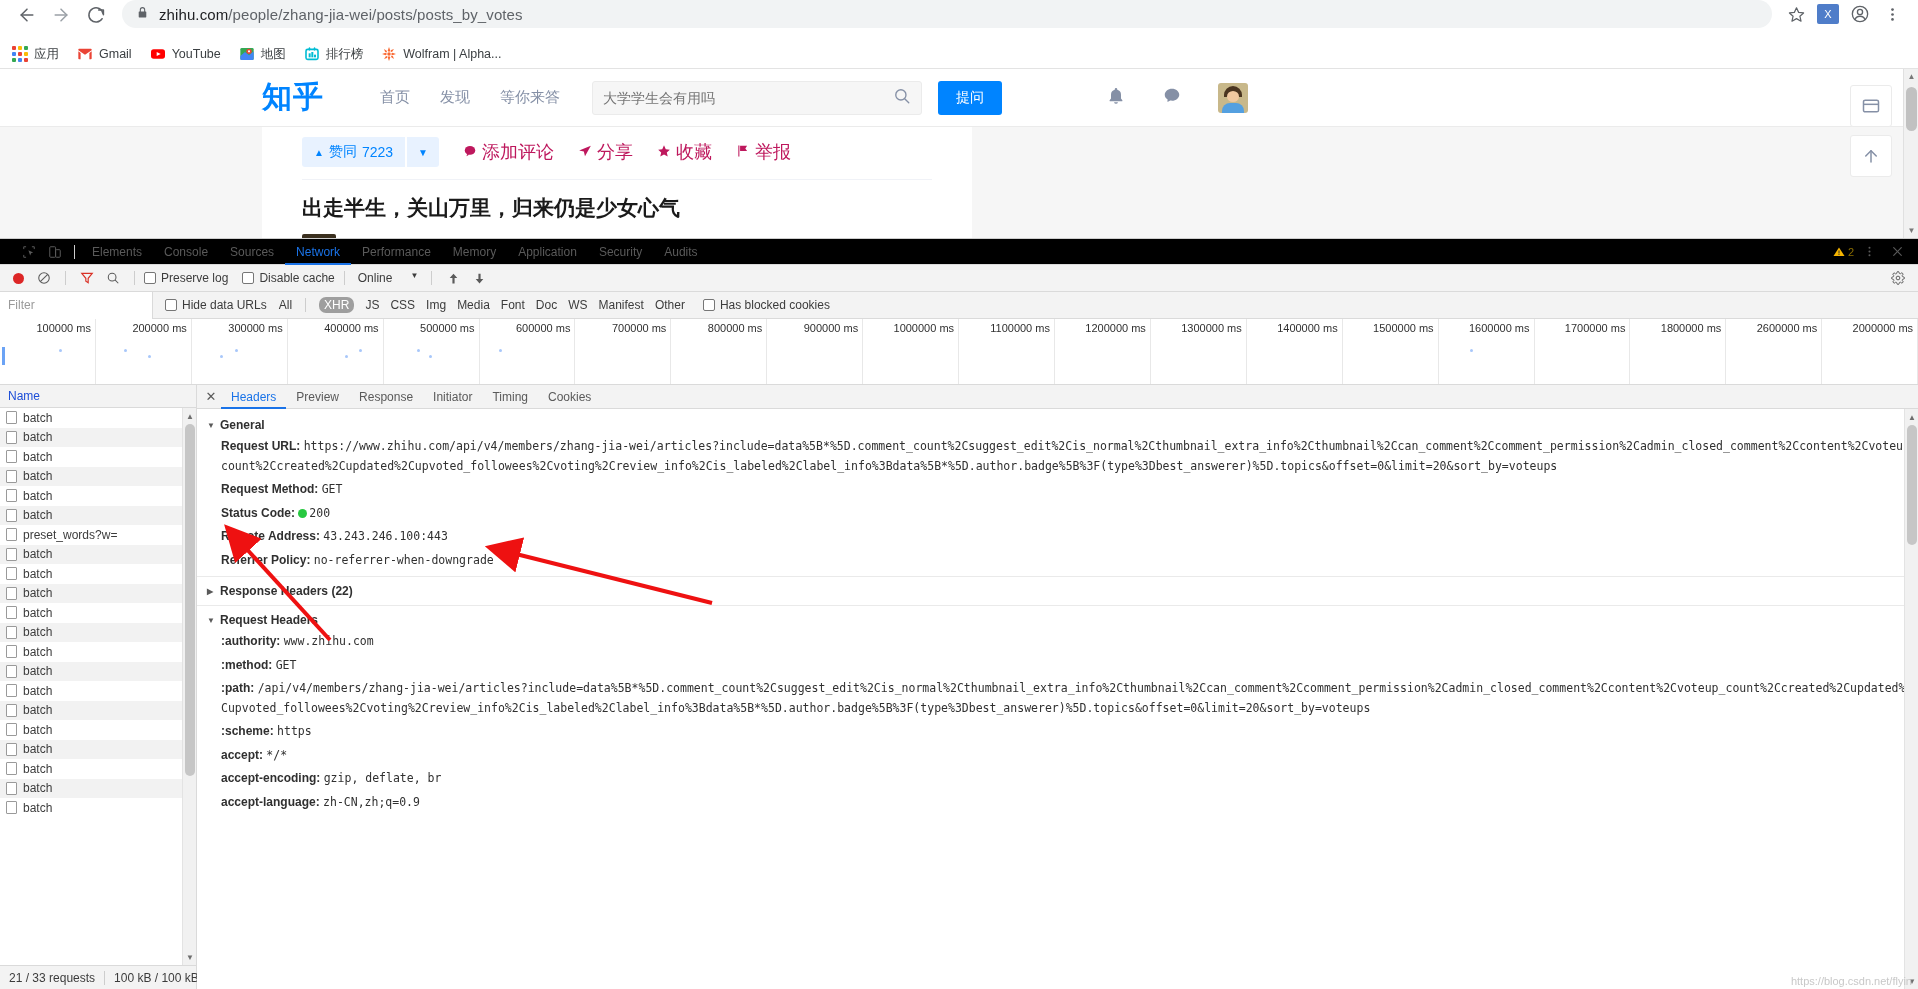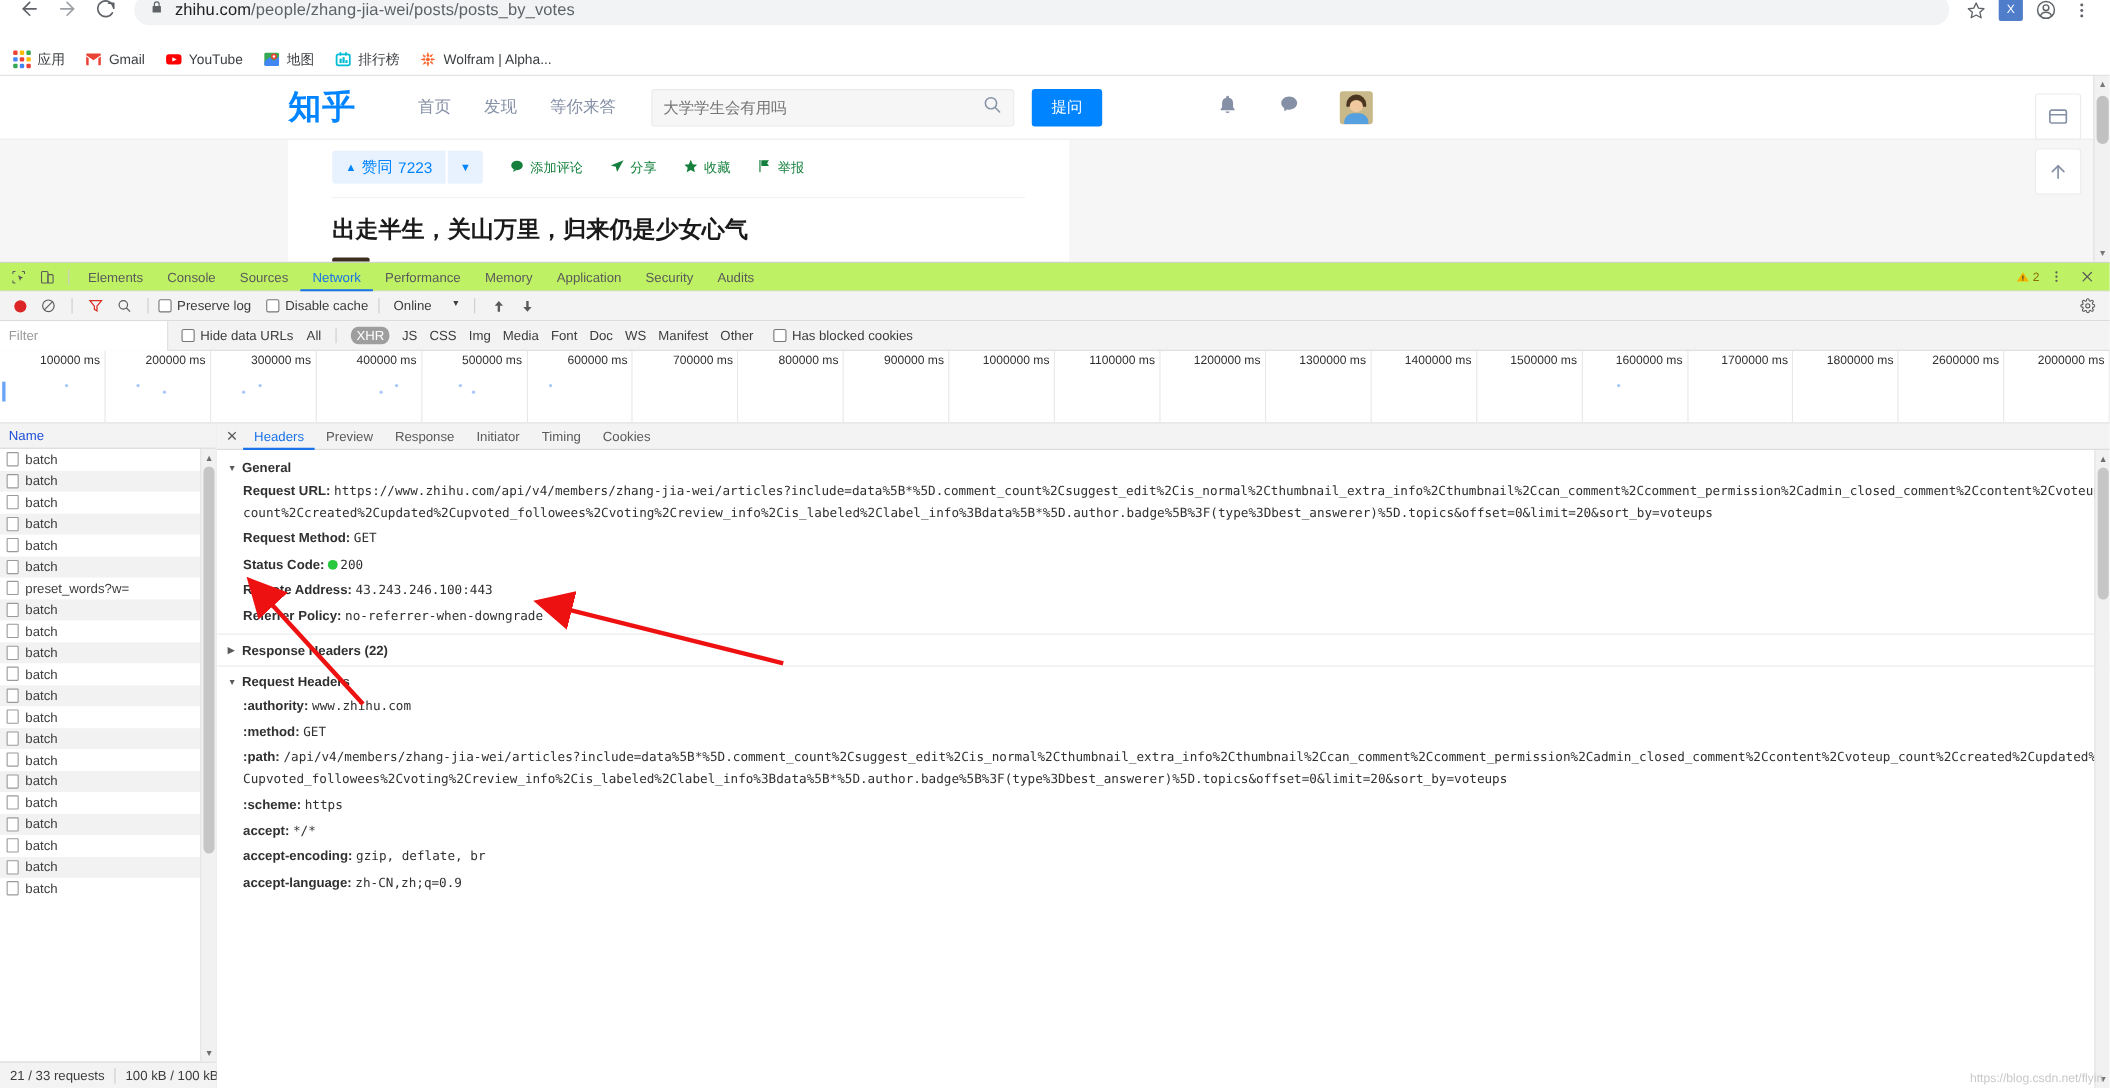--- a/index.html
+++ b/index.html
@@ -6,22 +6,22 @@
   html, body {
     width: 1918px; height: 989px;
     font-family: "Liberation Sans", sans-serif;
     background: #ffffff; overflow: hidden;
   }
   .app { position: relative; width: 1918px; height: 989px; }
 
   
   .browser-chrome { background: #ffffff; }
   .nav-bar {
-    display: flex; align-items: flex-end;
-    height: 40px; padding: 17px 12px; gap: 4px;
+    display: flex; align-items: flex-start;
+    height: 40px; padding: 0 12px; gap: 4px;
   }
   .nav-btn {
     width: 30px; height: 30px; display: flex;
     align-items: center; justify-content: center;
     border-radius: 50%; color: #5f6368;
   }
   .nav-btn svg { display: block; }
   .omnibox {
     flex: 1; height: 28px; margin-left: 8px; margin-right: 6px;
     background: #f1f3f4; border-radius: 14px;
@@ -108,21 +108,21 @@
   .vote {
     display: flex; align-items: center; background: #e8f2ff;
     color: #0084ff; height: 30px; border-radius: 3px 0 0 3px;
     padding: 0 12px; font-size: 14px; gap: 5px;
   }
   .vote-dn {
     background: #e8f2ff; color: #0084ff; height: 30px; width: 32px;
     margin-left: 2px; border-radius: 0 3px 3px 0;
     display: flex; align-items: center; justify-content: center; font-size: 10px;
   }
-  .act { display: flex; align-items: center; gap: 5px; margin-left: 24px; color: #15803d; font-size: 12px; }
+  .act { display: flex; align-items: center; gap: 5px; margin-left: 24px; color: #be185d; font-size: 18px; }
   .zh-divider { border-top: 1px solid #f0f2f7; margin-top: 2px; }
   .zh-title { font-size: 21px; font-weight: bold; color: #1a1a1a; margin-top: 14px; }
   .zh-author { display: flex; align-items: center; gap: 8px; margin-top: 12px; }
   .zh-author .av { width: 34px; height: 24px; background: #3a2f1e; border-radius: 2px; }
   .zh-author .nm { font-size: 14px; font-weight: bold; color: #1a1a1a; }
   .zh-rail { flex: 1; }
   .side-btn {
     position: absolute; right: 26px; width: 42px; height: 42px;
     background: #fff; border: 1px solid #ebebeb; border-radius: 3px;
     display: flex; align-items: center; justify-content: center; color: #8590a6;
@@ -136,21 +136,21 @@
 
   
   .devtools {
     position: absolute; left: 0; top: 238px; width: 1918px; height: 751px;
     background: #fff; border-top: 1px solid #cdcdcd;
     display: flex; flex-direction: column;
     font-family: "Liberation Sans", sans-serif; font-size: 12px; color: #5a5a5a;
   }
   .dt-tabs {
     display: flex; align-items: center; height: 26px;
-    border-bottom: 1px solid #dadada; background: #bef264; padding-left: 4px;
+    border-bottom: 1px solid #dadada; background: #000000; padding-left: 16px;
   }
   .dt-icon-btn { width: 26px; height: 24px; display:flex; align-items:center; justify-content:center; color:#5a5a5a;}
   .dt-sep { width: 1px; height: 14px; background: #cdcdcd; margin: 0 6px; }
   .dt-tab { padding: 0 11px; height: 26px; display:flex; align-items:center; color: #5a5a5a; font-size: 12px; white-space: nowrap;}
   .dt-tab.active { color: #1a73e8; box-shadow: inset 0 -2px 0 #1a73e8; }
   .dt-tabs-right { margin-left: auto; display: flex; align-items: center; gap: 2px; padding-right: 8px; }
   .warn-badge { display:flex; align-items:center; gap:3px; color:#8a6d00; font-size:11px; }
 
   .net-toolbar {
     display: flex; align-items: center; height: 27px;

